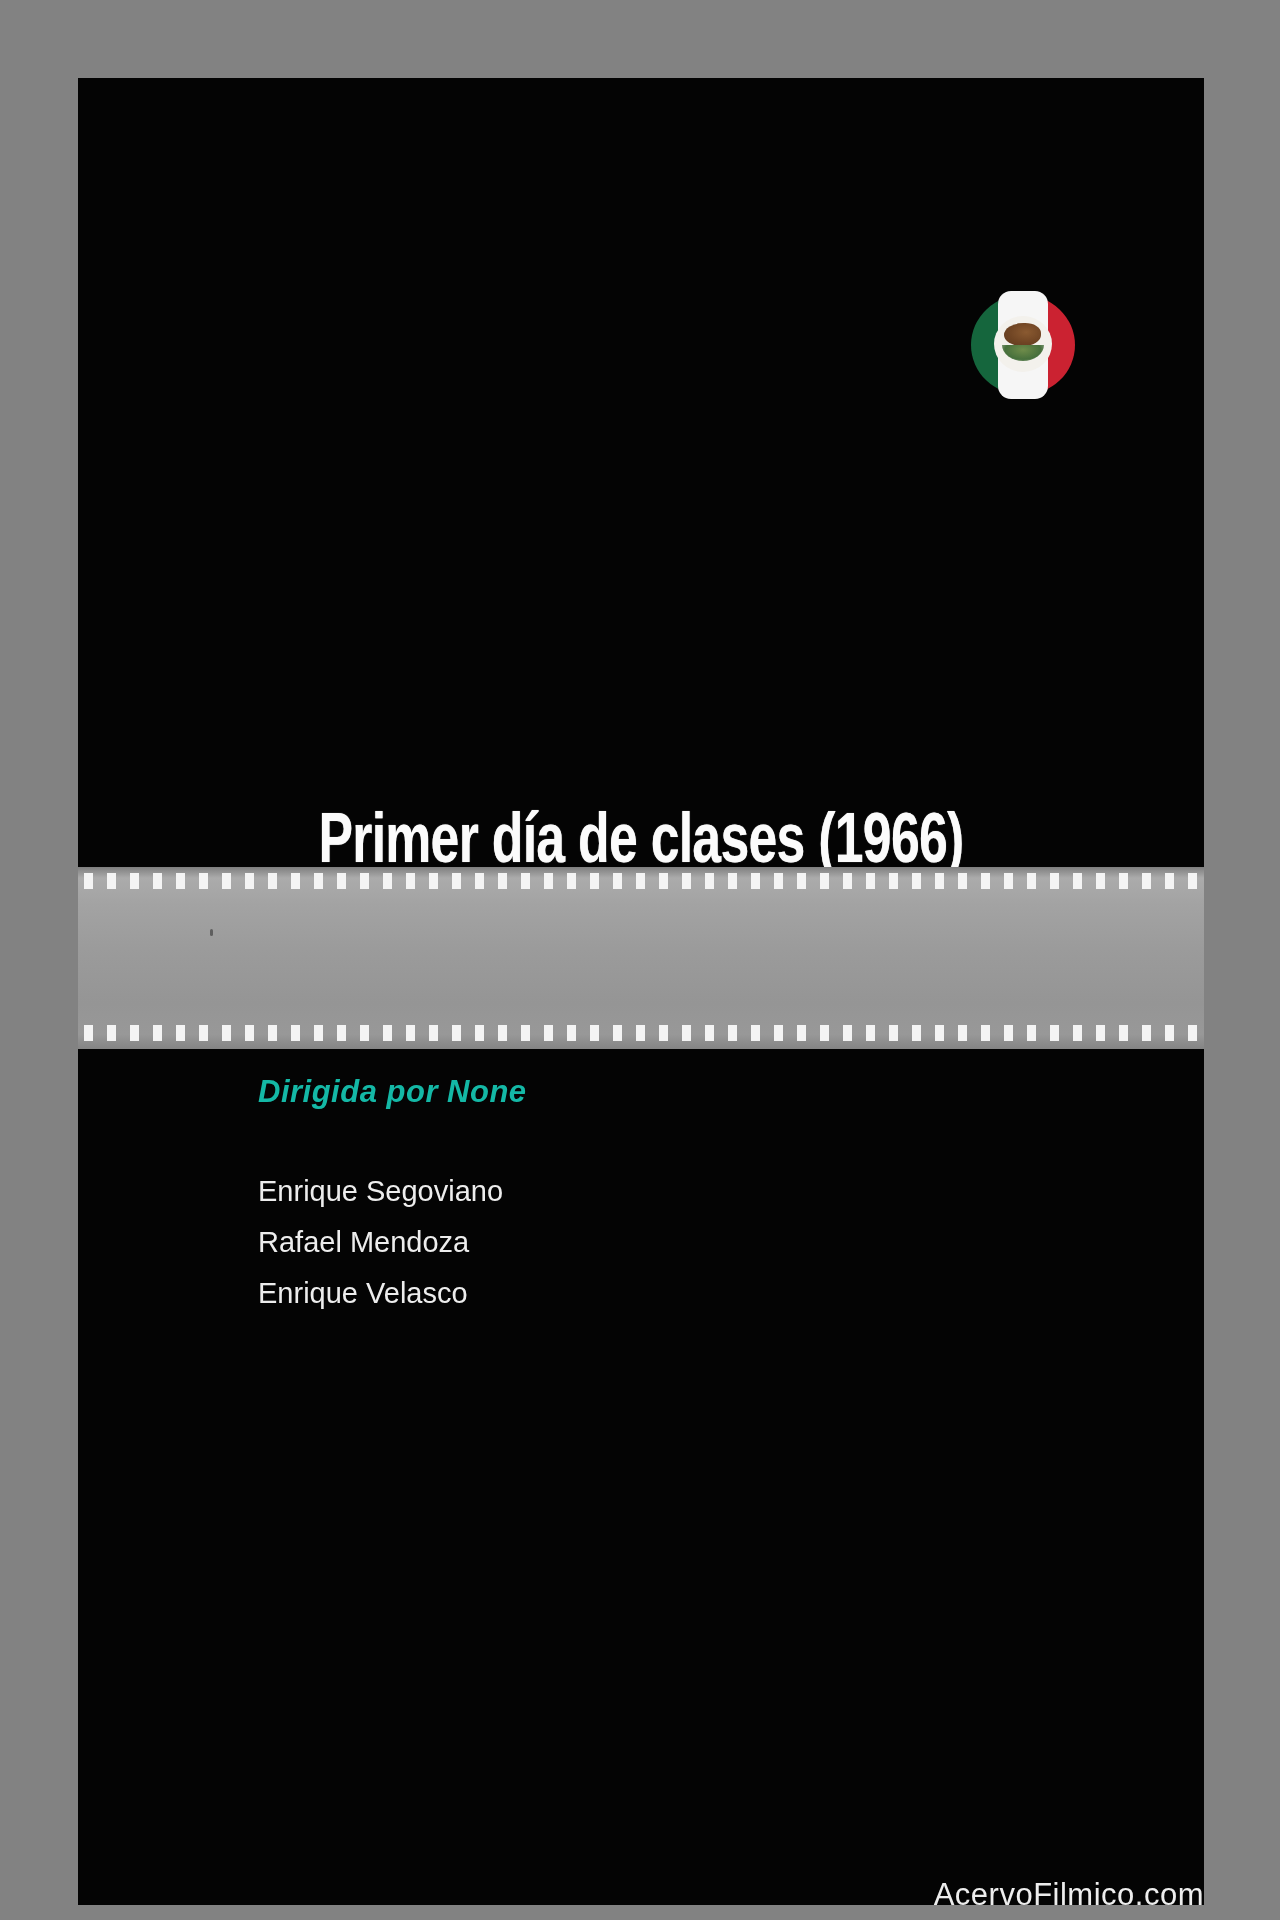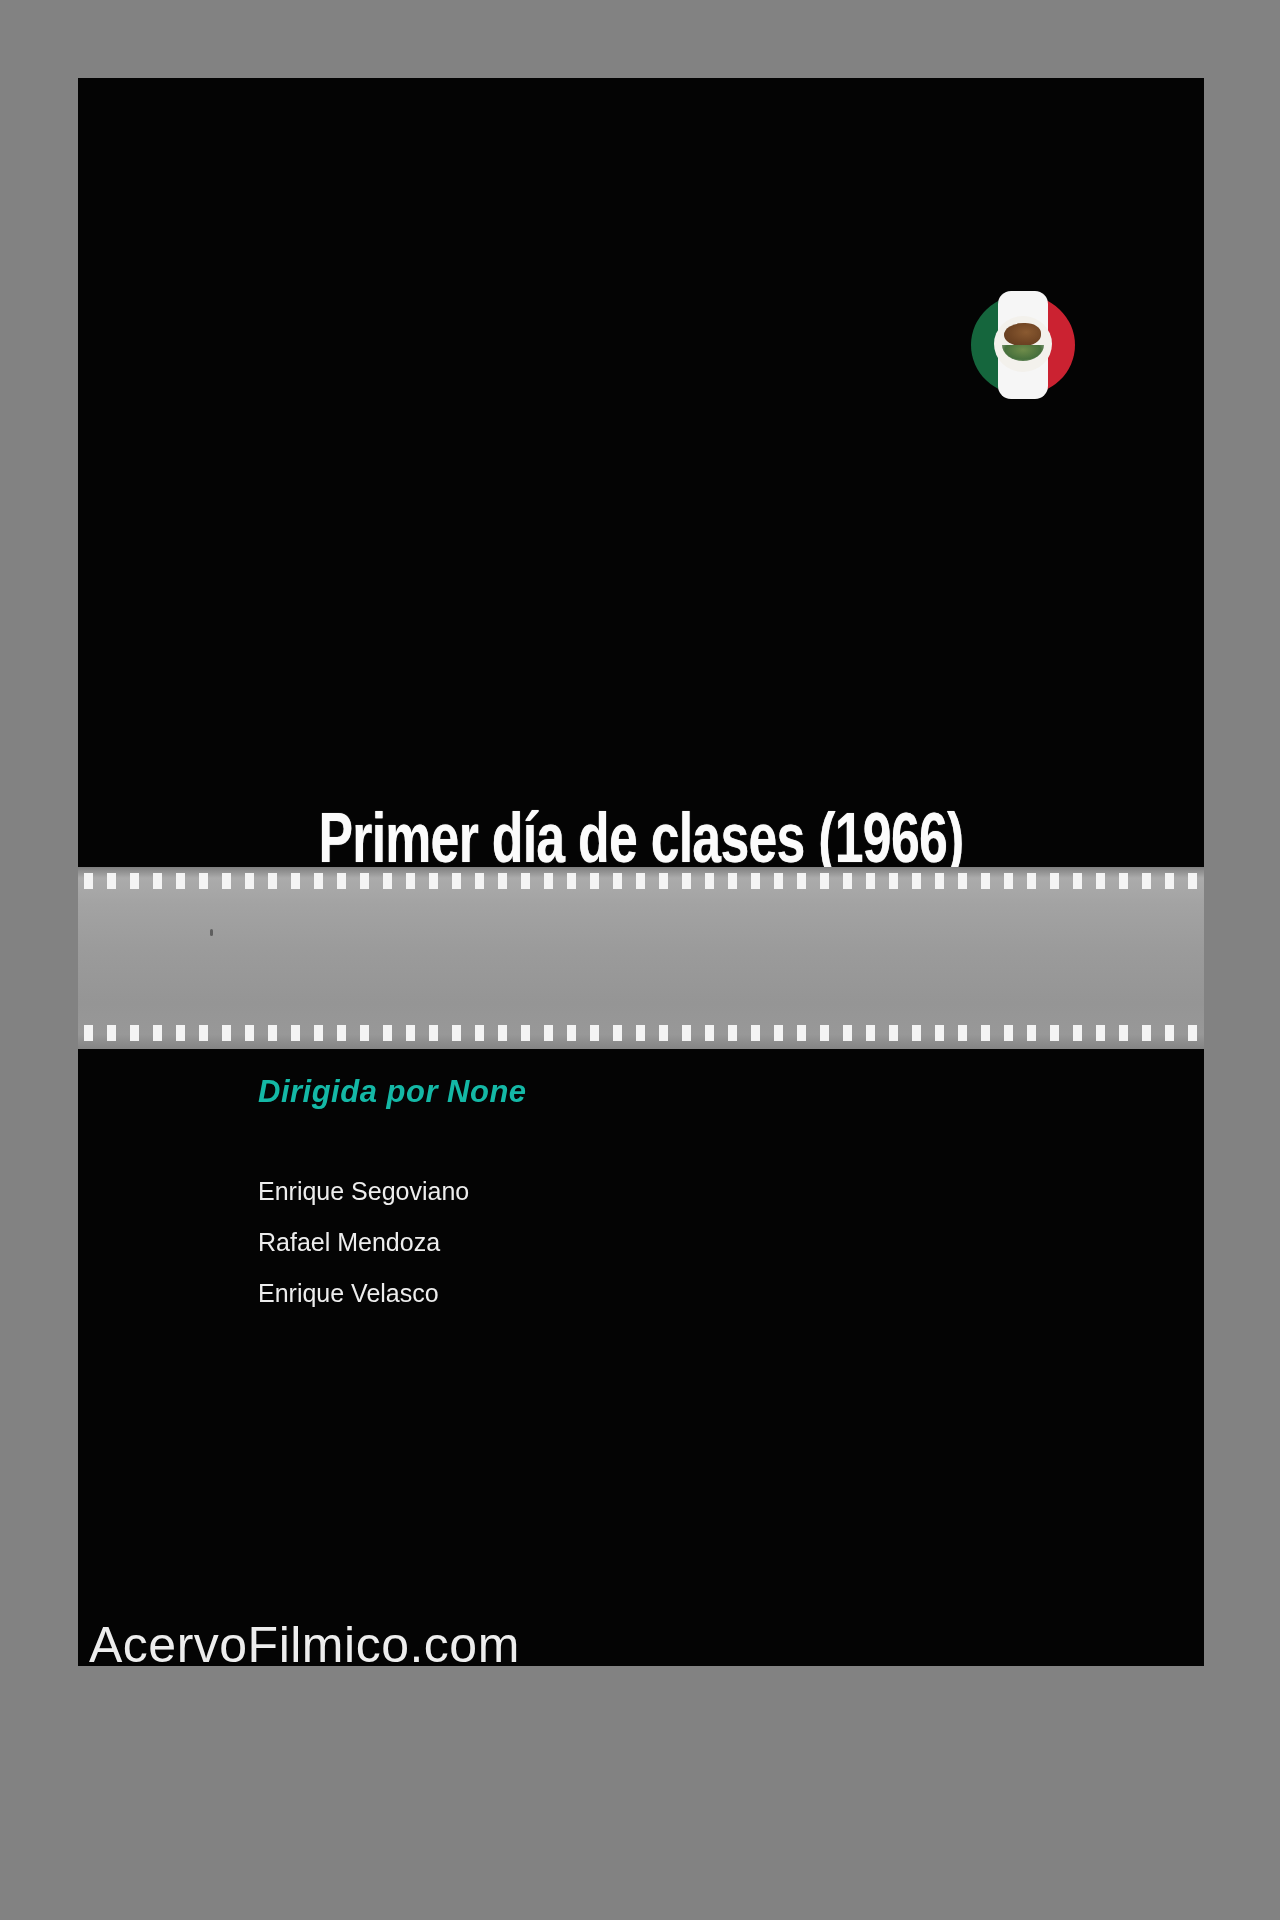--- a/index.html
+++ b/index.html
@@ -7,21 +7,21 @@
     width: 1280px; height: 1920px;
     background: #828282;
     font-family: "Liberation Sans", sans-serif;
     overflow: hidden;
     position: relative;
   }
 
   .poster {
     position: absolute;
     left: 78px; top: 78px;
-    width: 1126px; height: 1588px;
+    width: 1126px; height: 1827px;
     background: #040404;
   }
 
   
   .flag-badge {
     position: absolute;
     left: 893px; top: 213px;
     width: 108px; height: 108px;
   }
   .flag-circle {
@@ -119,34 +119,34 @@
     font-weight: bold;
     font-style: italic;
     letter-spacing: 0.5px;
   }
   .cast-list {
     position: absolute;
     left: 180px; top: 1093px;
     list-style: none;
     margin: 0; padding: 0;
     color: #ededed;
-    font-size: 25px;
+    font-size: 29px;
   }
   .cast-list li {
     height: 51px;
     line-height: 40px;
   }
 
   
   .website {
     position: absolute;
     left: 11px; right: 0; bottom: -8px;
-    text-align: left;
+    text-align: right;
     color: #ededed;
-    font-size: 50px;
+    font-size: 31px;
     font-weight: normal;
     letter-spacing: 0.5px;
   }
 </style>
 </head>
 <body>
 
 <div class="poster">
 
   <div class="flag-badge">

